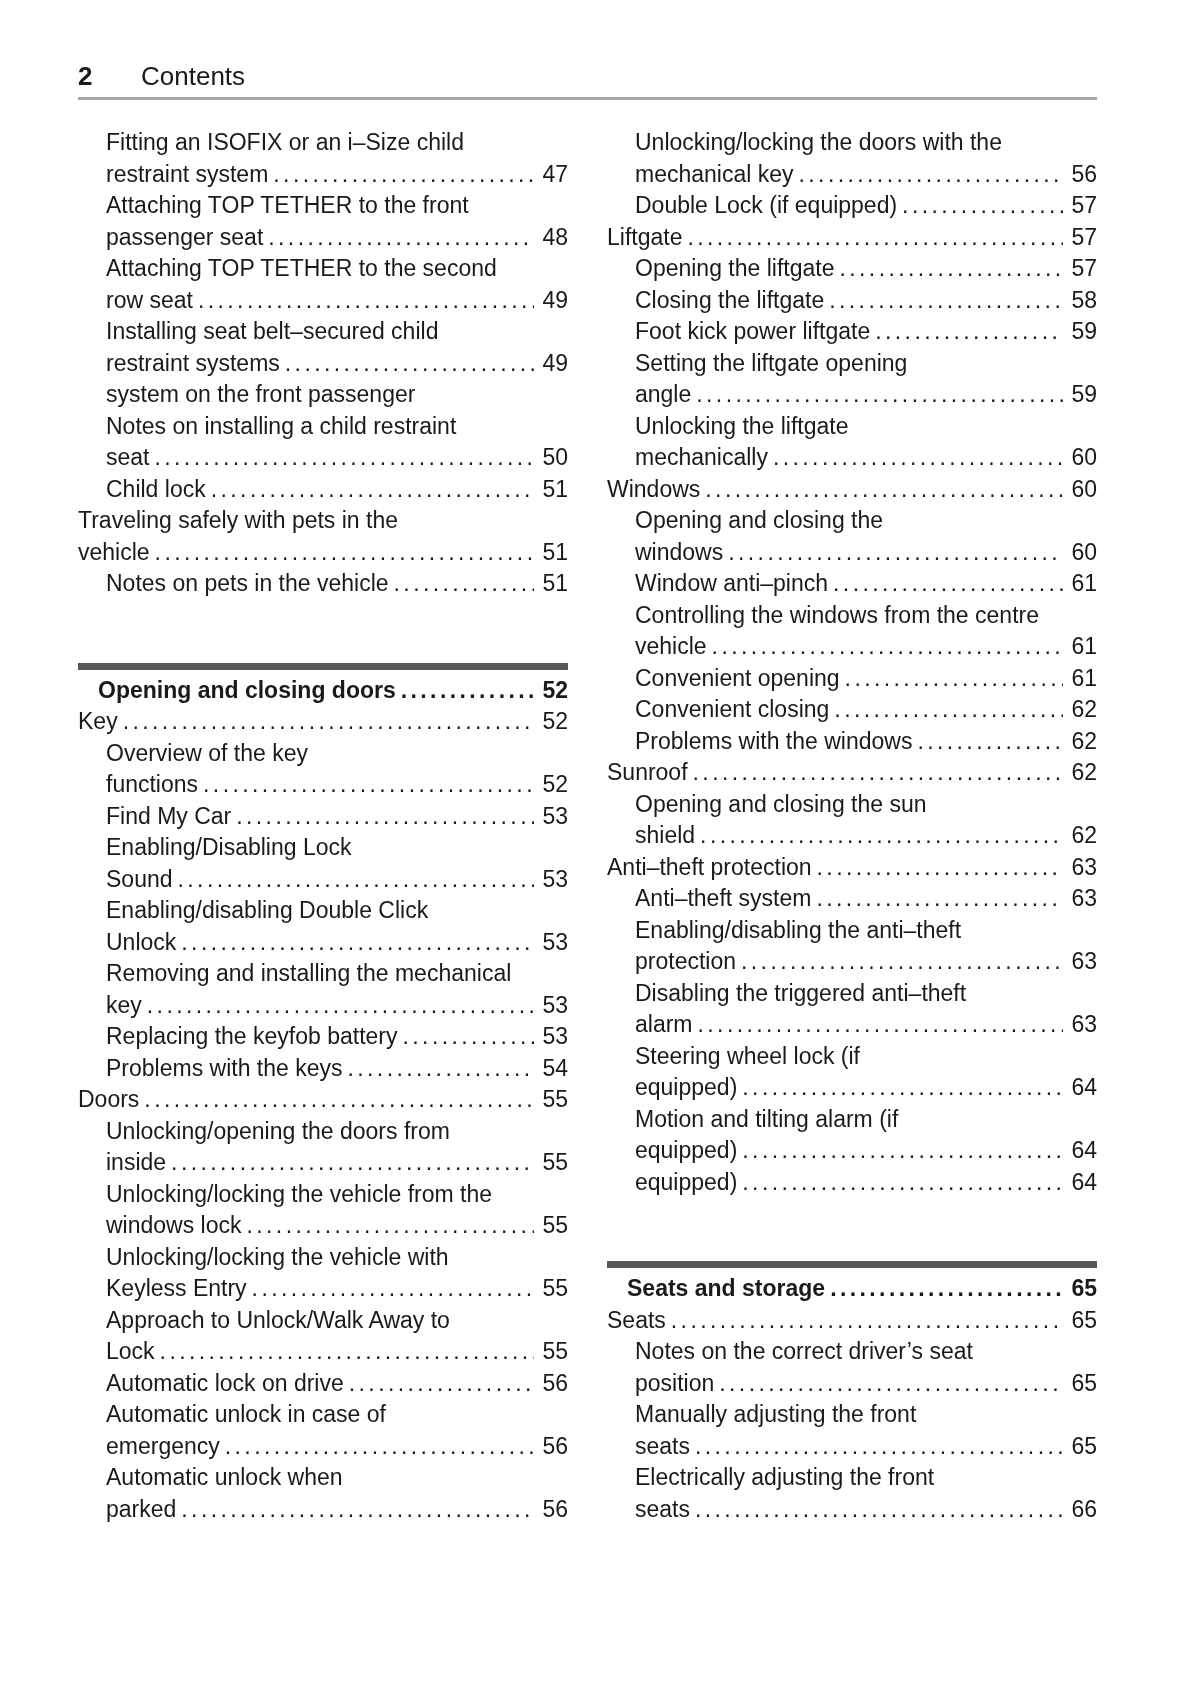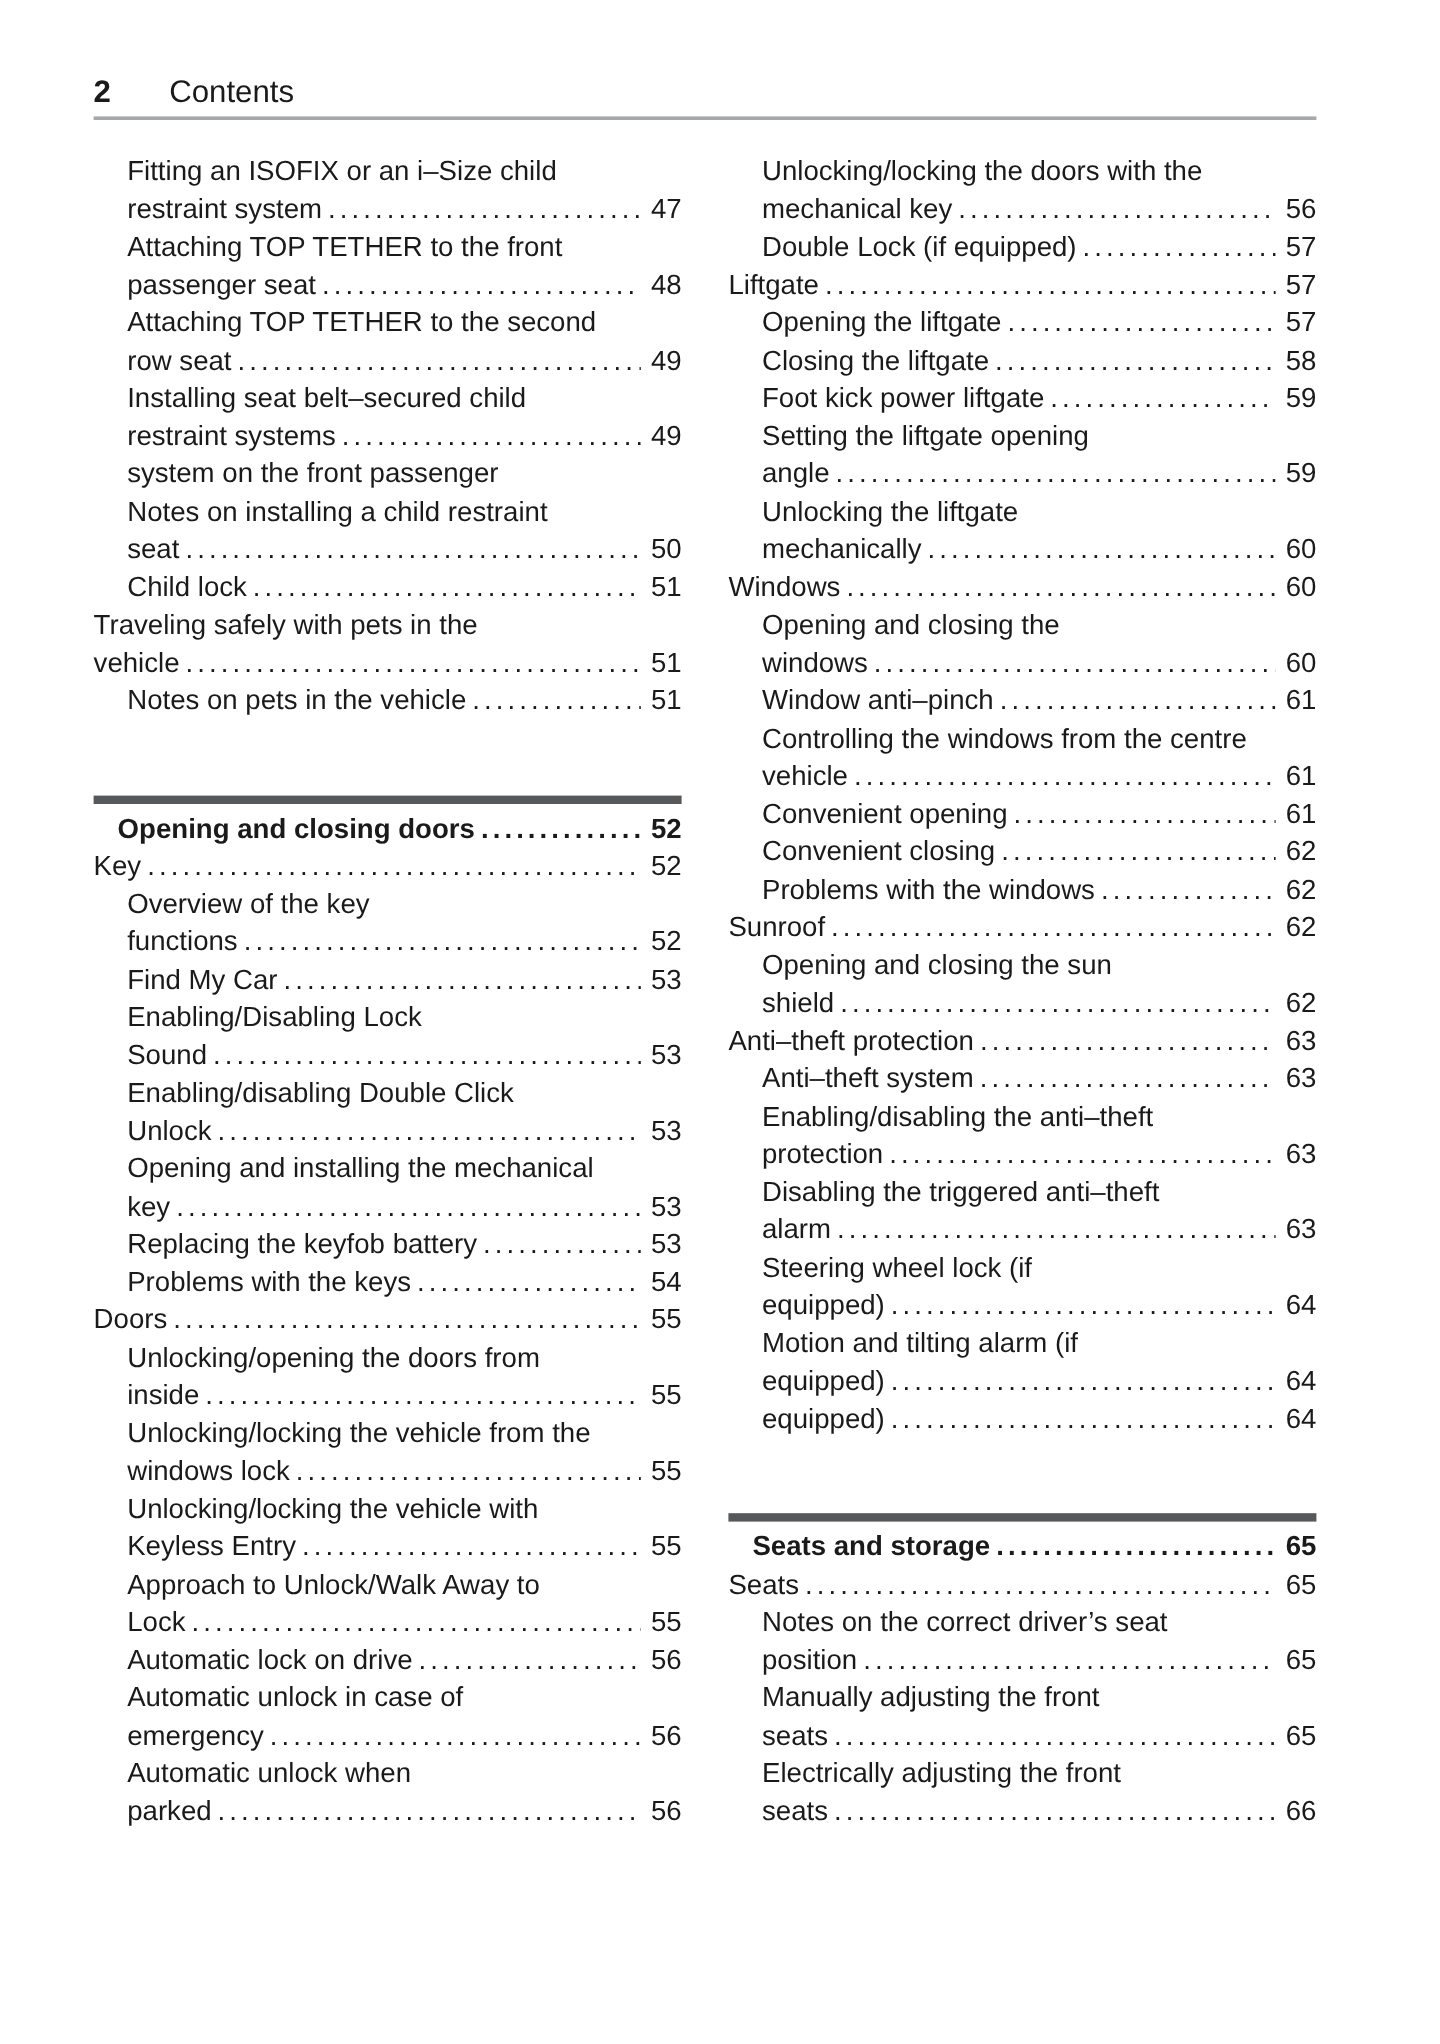--- a/index.html
+++ b/index.html
@@ -178,21 +178,21 @@
         </div>
         <div class="entry lvl-l2">
           <div class="line">Enabling/disabling Double Click</div>
           <div class="line last">
             <span class="txt">Unlock</span>
             <span class="dots"></span>
             <span class="pg">53</span>
           </div>
         </div>
         <div class="entry lvl-l2">
-          <div class="line">Opening and installing the mechanical</div>
+          <div class="line">Removing and installing the mechanical</div>
           <div class="line last">
             <span class="txt">key</span>
             <span class="dots"></span>
             <span class="pg">53</span>
           </div>
         </div>
         <div class="entry lvl-l2">
           <div class="line last">
             <span class="txt">Replacing the keyfob battery</span>
             <span class="dots"></span>

